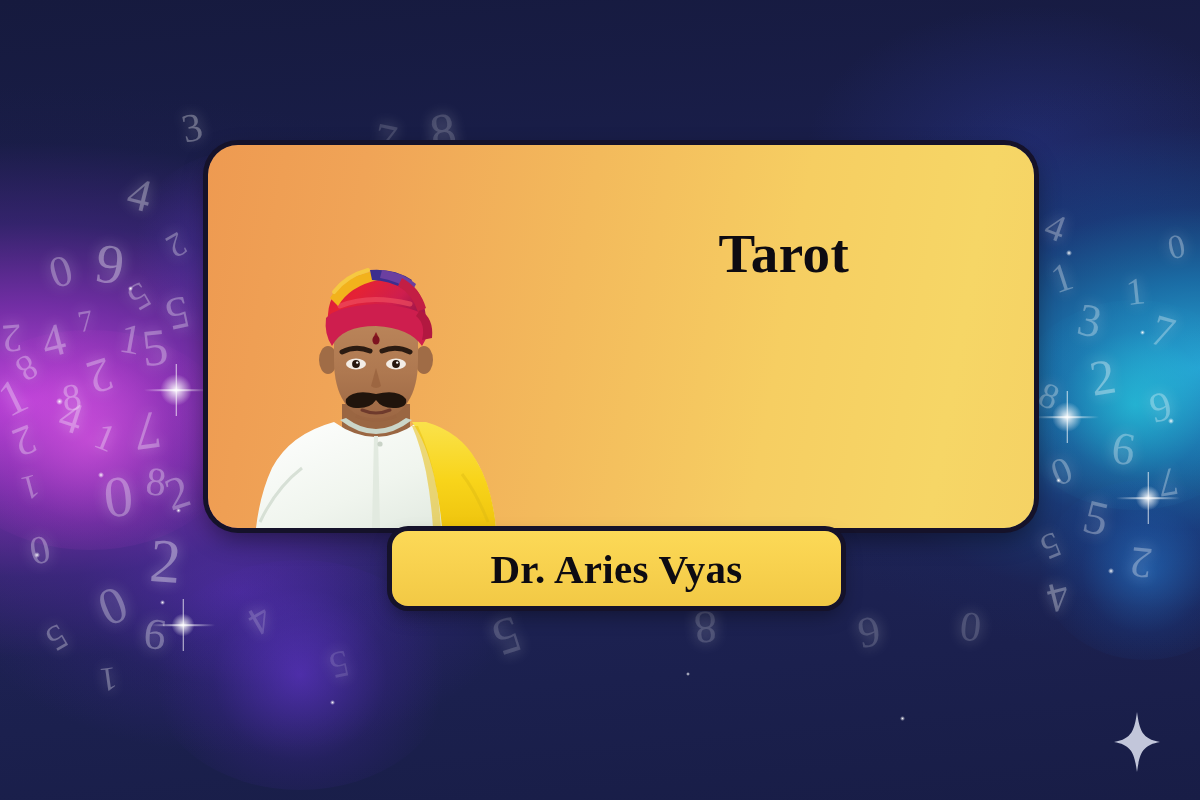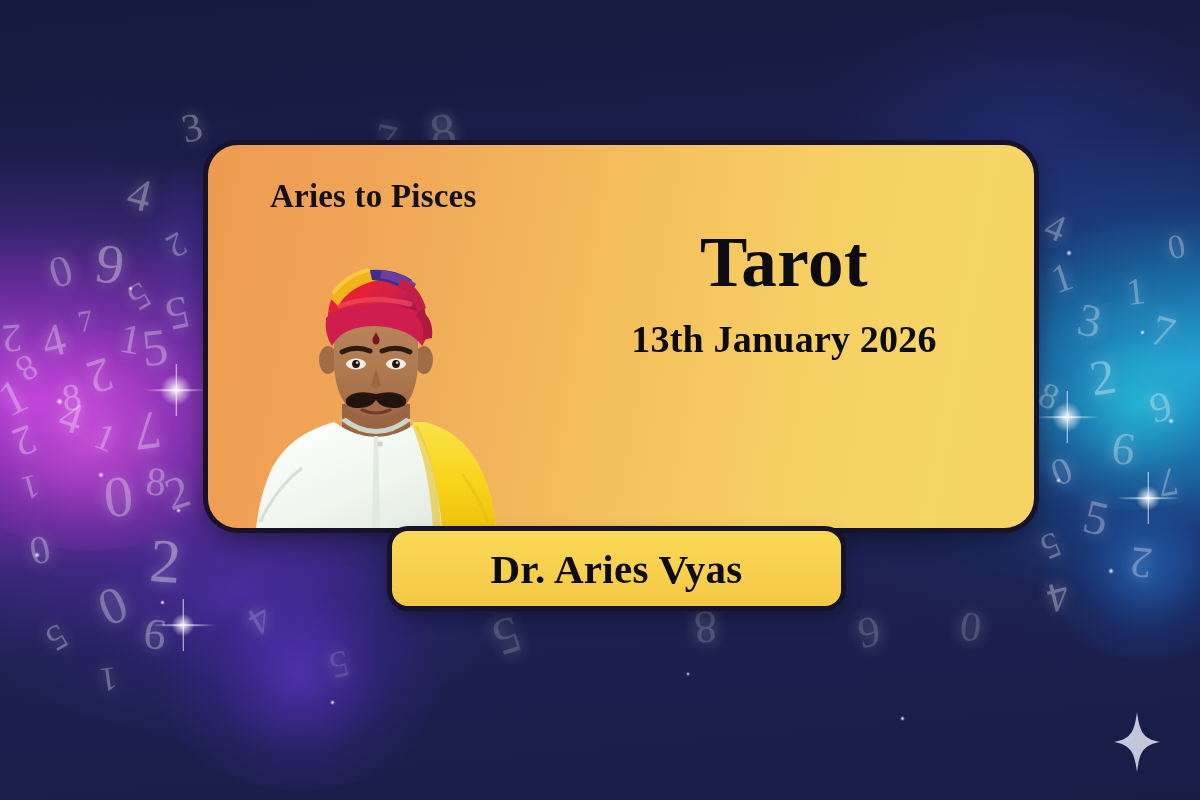--- a/index.html
+++ b/index.html
@@ -84,21 +84,21 @@
     white-space:nowrap;
   }
 
   #titleblock {
     position:absolute;
     left:350px; top:78px;
     width:452px;
     text-align:center;
   }
   .title-line {
-    font-size:71px; font-weight:700;
+    font-size:55px; font-weight:700;
     color:#0D0B12;
     line-height:1.12;
     letter-spacing:0.5px;
     white-space:nowrap;
     text-align:center;
   }
   #subtitle {
     margin-top:14px;
     font-size:38px; font-weight:700;
     color:#0D0B12;
@@ -298,25 +298,23 @@
         <path d="M146 132 L141 150 q5 4 10 0 Z" fill="#9A6440" opacity="0.85"></path>
 
         <path d="M146 158 q-22 -5 -30 5 q-2 8 10 9 q14 1 20 -8 q6 9 20 8 q12 -1 10 -9 q-8 -10 -30 -5 Z" fill="#20140C"></path>
 
         <path d="M132 174 q14 6 28 0" stroke="#6E3A2C" stroke-width="3" fill="none" stroke-linecap="round"></path>
 
         <path d="M126 180 q20 8 40 0" stroke="#97623F" stroke-width="3" fill="none" opacity="0.5"></path>
       </svg>
     </div>
 
-    <div id="kicker">Aries to Pisces</div>
 
     <div id="titleblock">
       <div class="title-line">Tarot</div>
-      <div id="subtitle">13th January 2026</div>
     </div>
   </div>
 
   <div id="namebar">
     <span>Dr. Aries Vyas</span>
   </div>
 
   <div id="sparkle-badge">
     <svg viewBox="0 0 46 60" xmlns="http://www.w3.org/2000/svg" aria-hidden="true">
       <path d="M23 0 C25.5 18 28 27 46 30 C28 33 25.5 42 23 60 C20.5 42 18 33 0 30 C18 27 20.5 18 23 0 Z" fill="#C2C6DA"></path>

